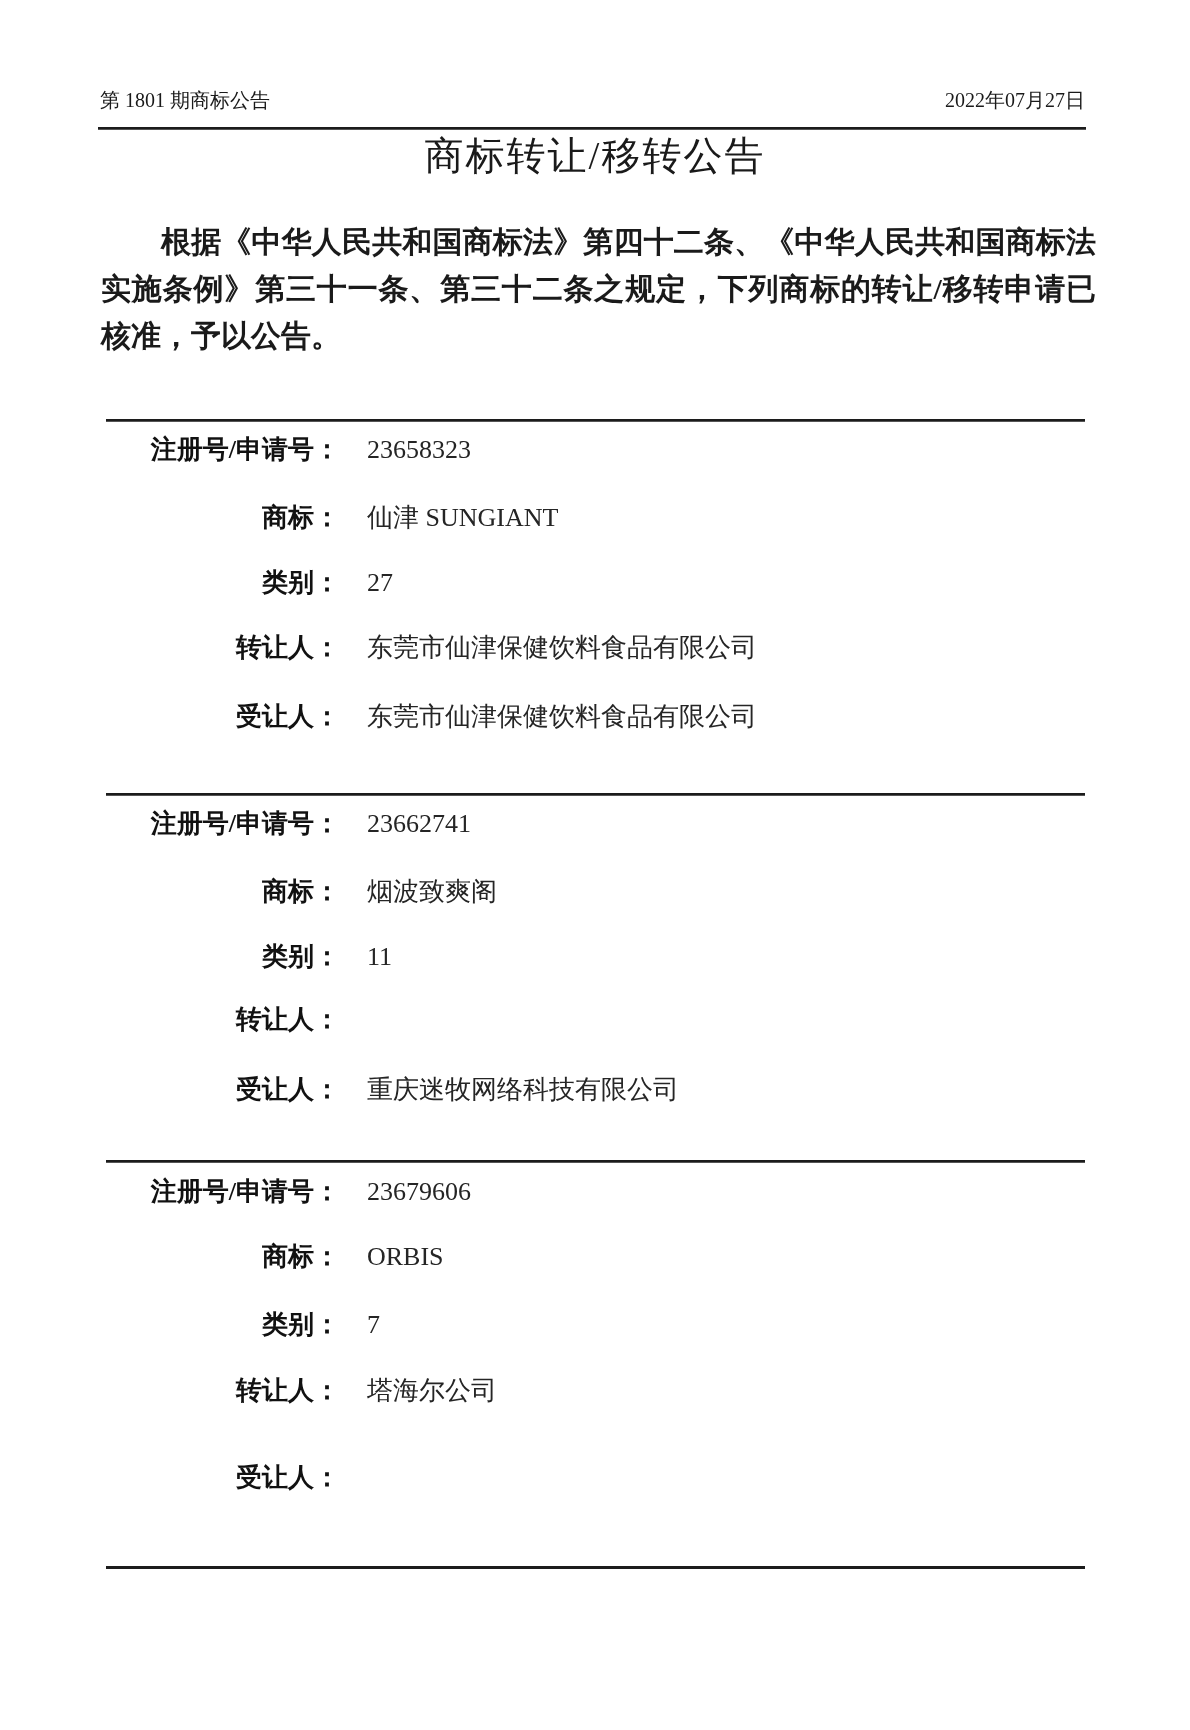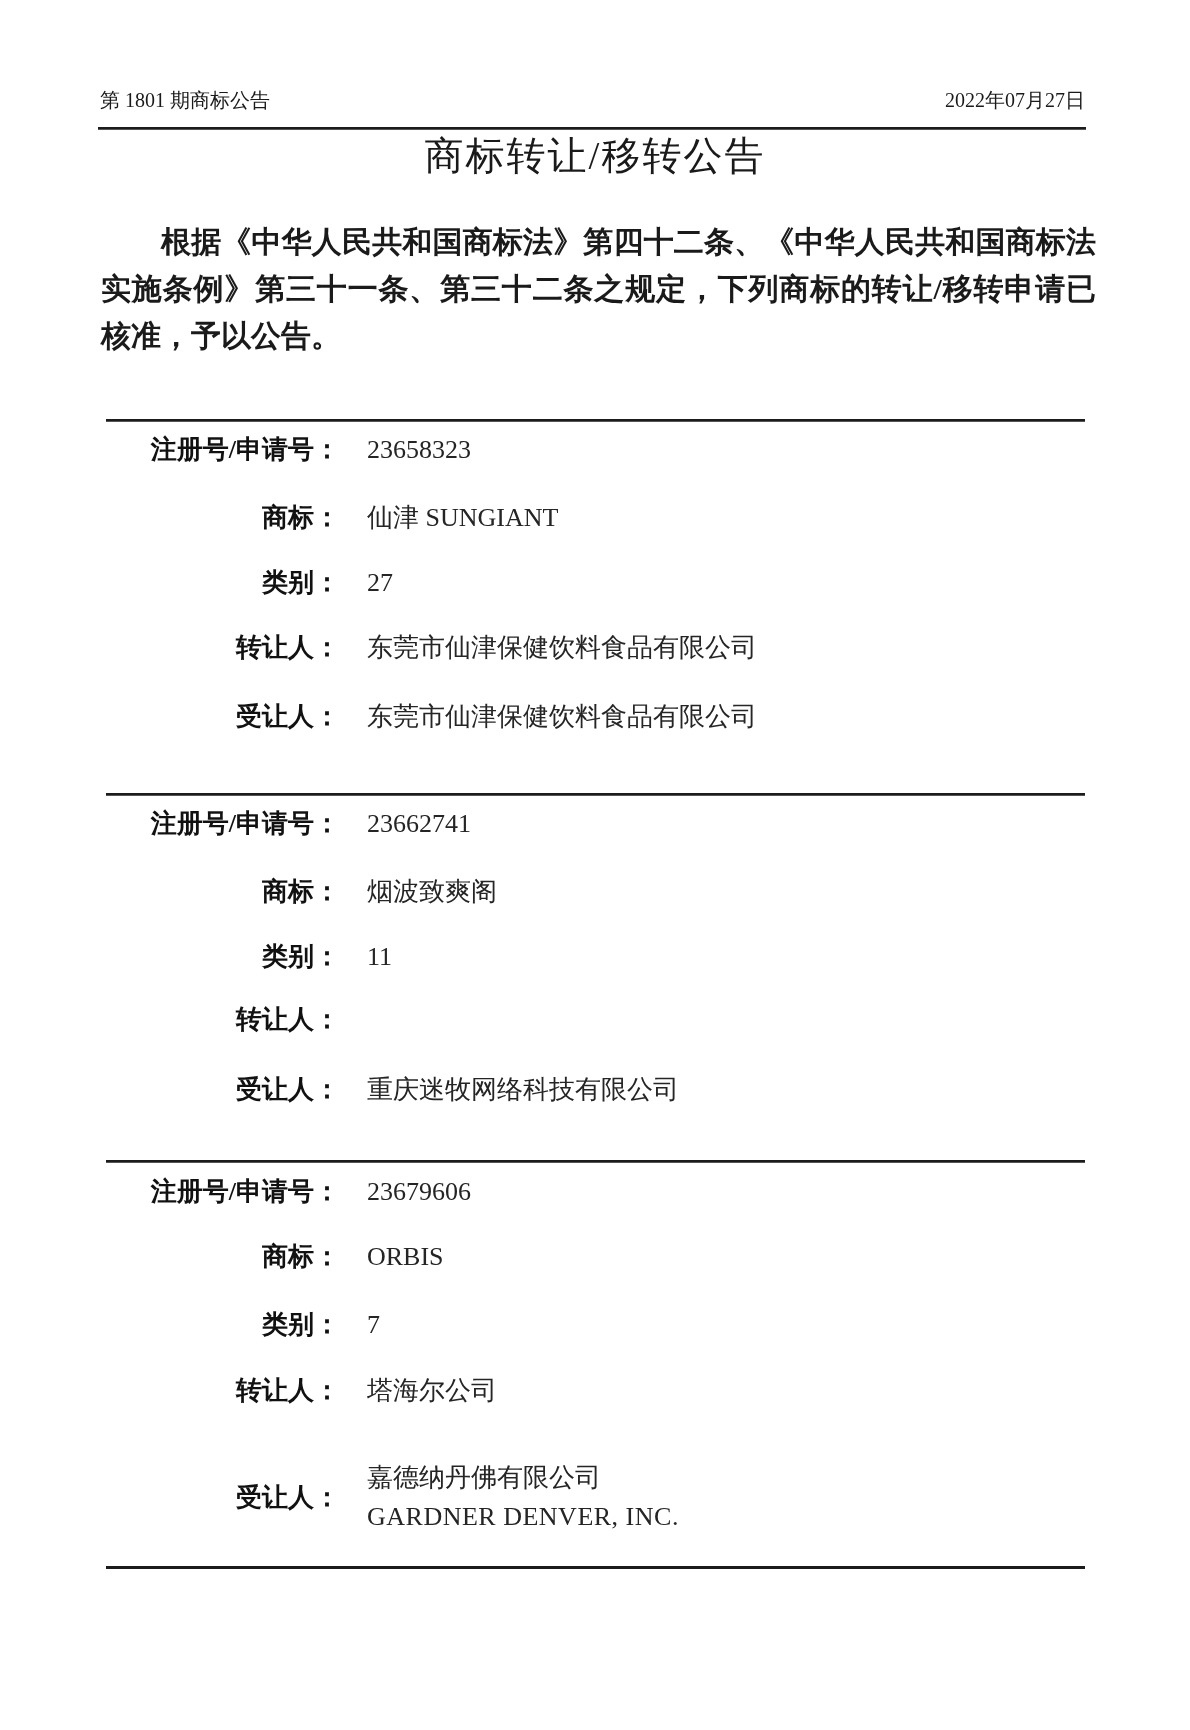--- a/index.html
+++ b/index.html
@@ -188,22 +188,18 @@
       <span class="fvalue">7</span>
     </div>
     <div class="frow" style="top:214px">
       <span class="flabel">转让人：</span>
       <span class="fvalue">
         <span class="line">塔海尔公司</span>
       </span>
     </div>
     <div class="frow" style="top:301px">
       <span class="flabel">受让人：</span>
-      <span class="fvalue">
-        <span class="line">嘉德纳丹佛有限公司</span>
-        <span class="line en">GARDNER DENVER, INC.</span>
-      </span>
     </div>
   </section>
 
   <div class="closing-rule"></div>
 
 </div>
 
 </body></html>

